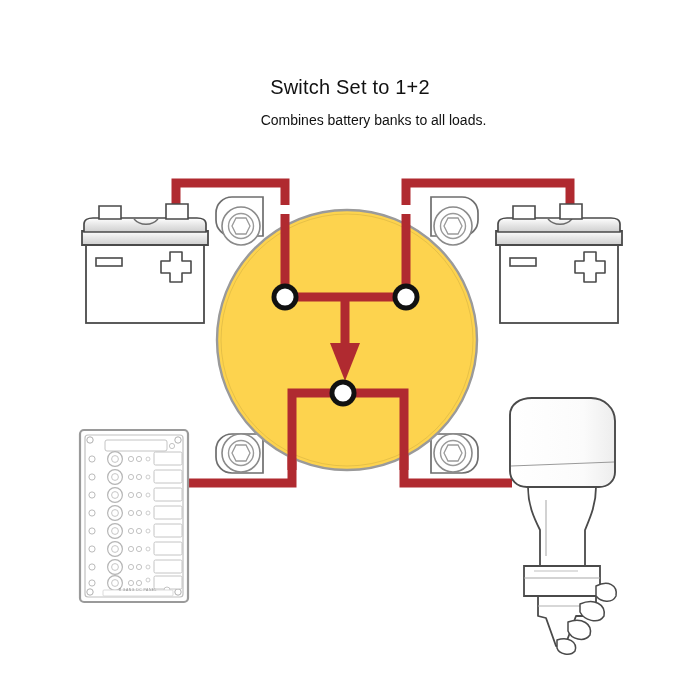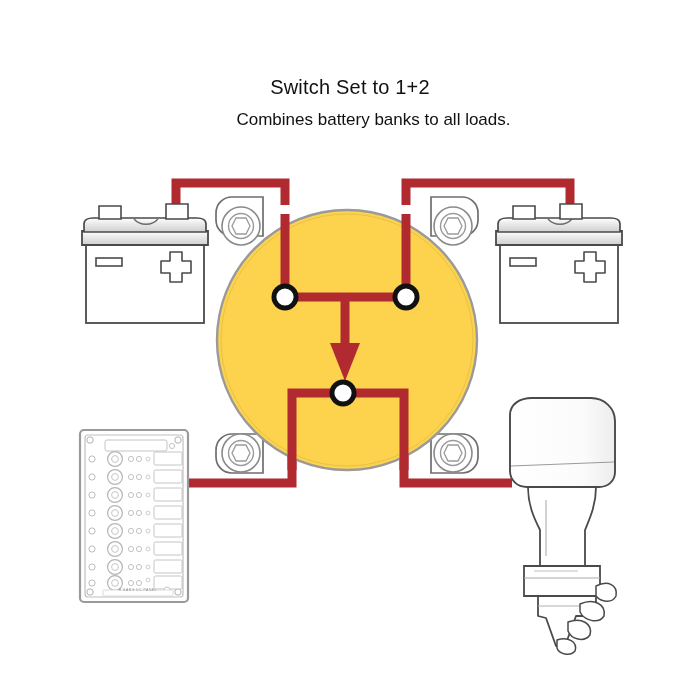--- a/index.html
+++ b/index.html
@@ -27,21 +27,21 @@
     text-align: center;
     pointer-events: none;
   }
   .title-main {
     font-size: 20px;
     color: #111111;
     letter-spacing: .2px;
     line-height: 26px;
   }
   .title-sub {
-    font-size: 17px;
+    font-size: 14px;
     color: #111111;
     line-height: 22px;
     margin-top: 9px;
     margin-left: 47px;
   }
   svg.canvas {
     position: absolute;
     top: 0;
     left: 0;
     width: 700px;

